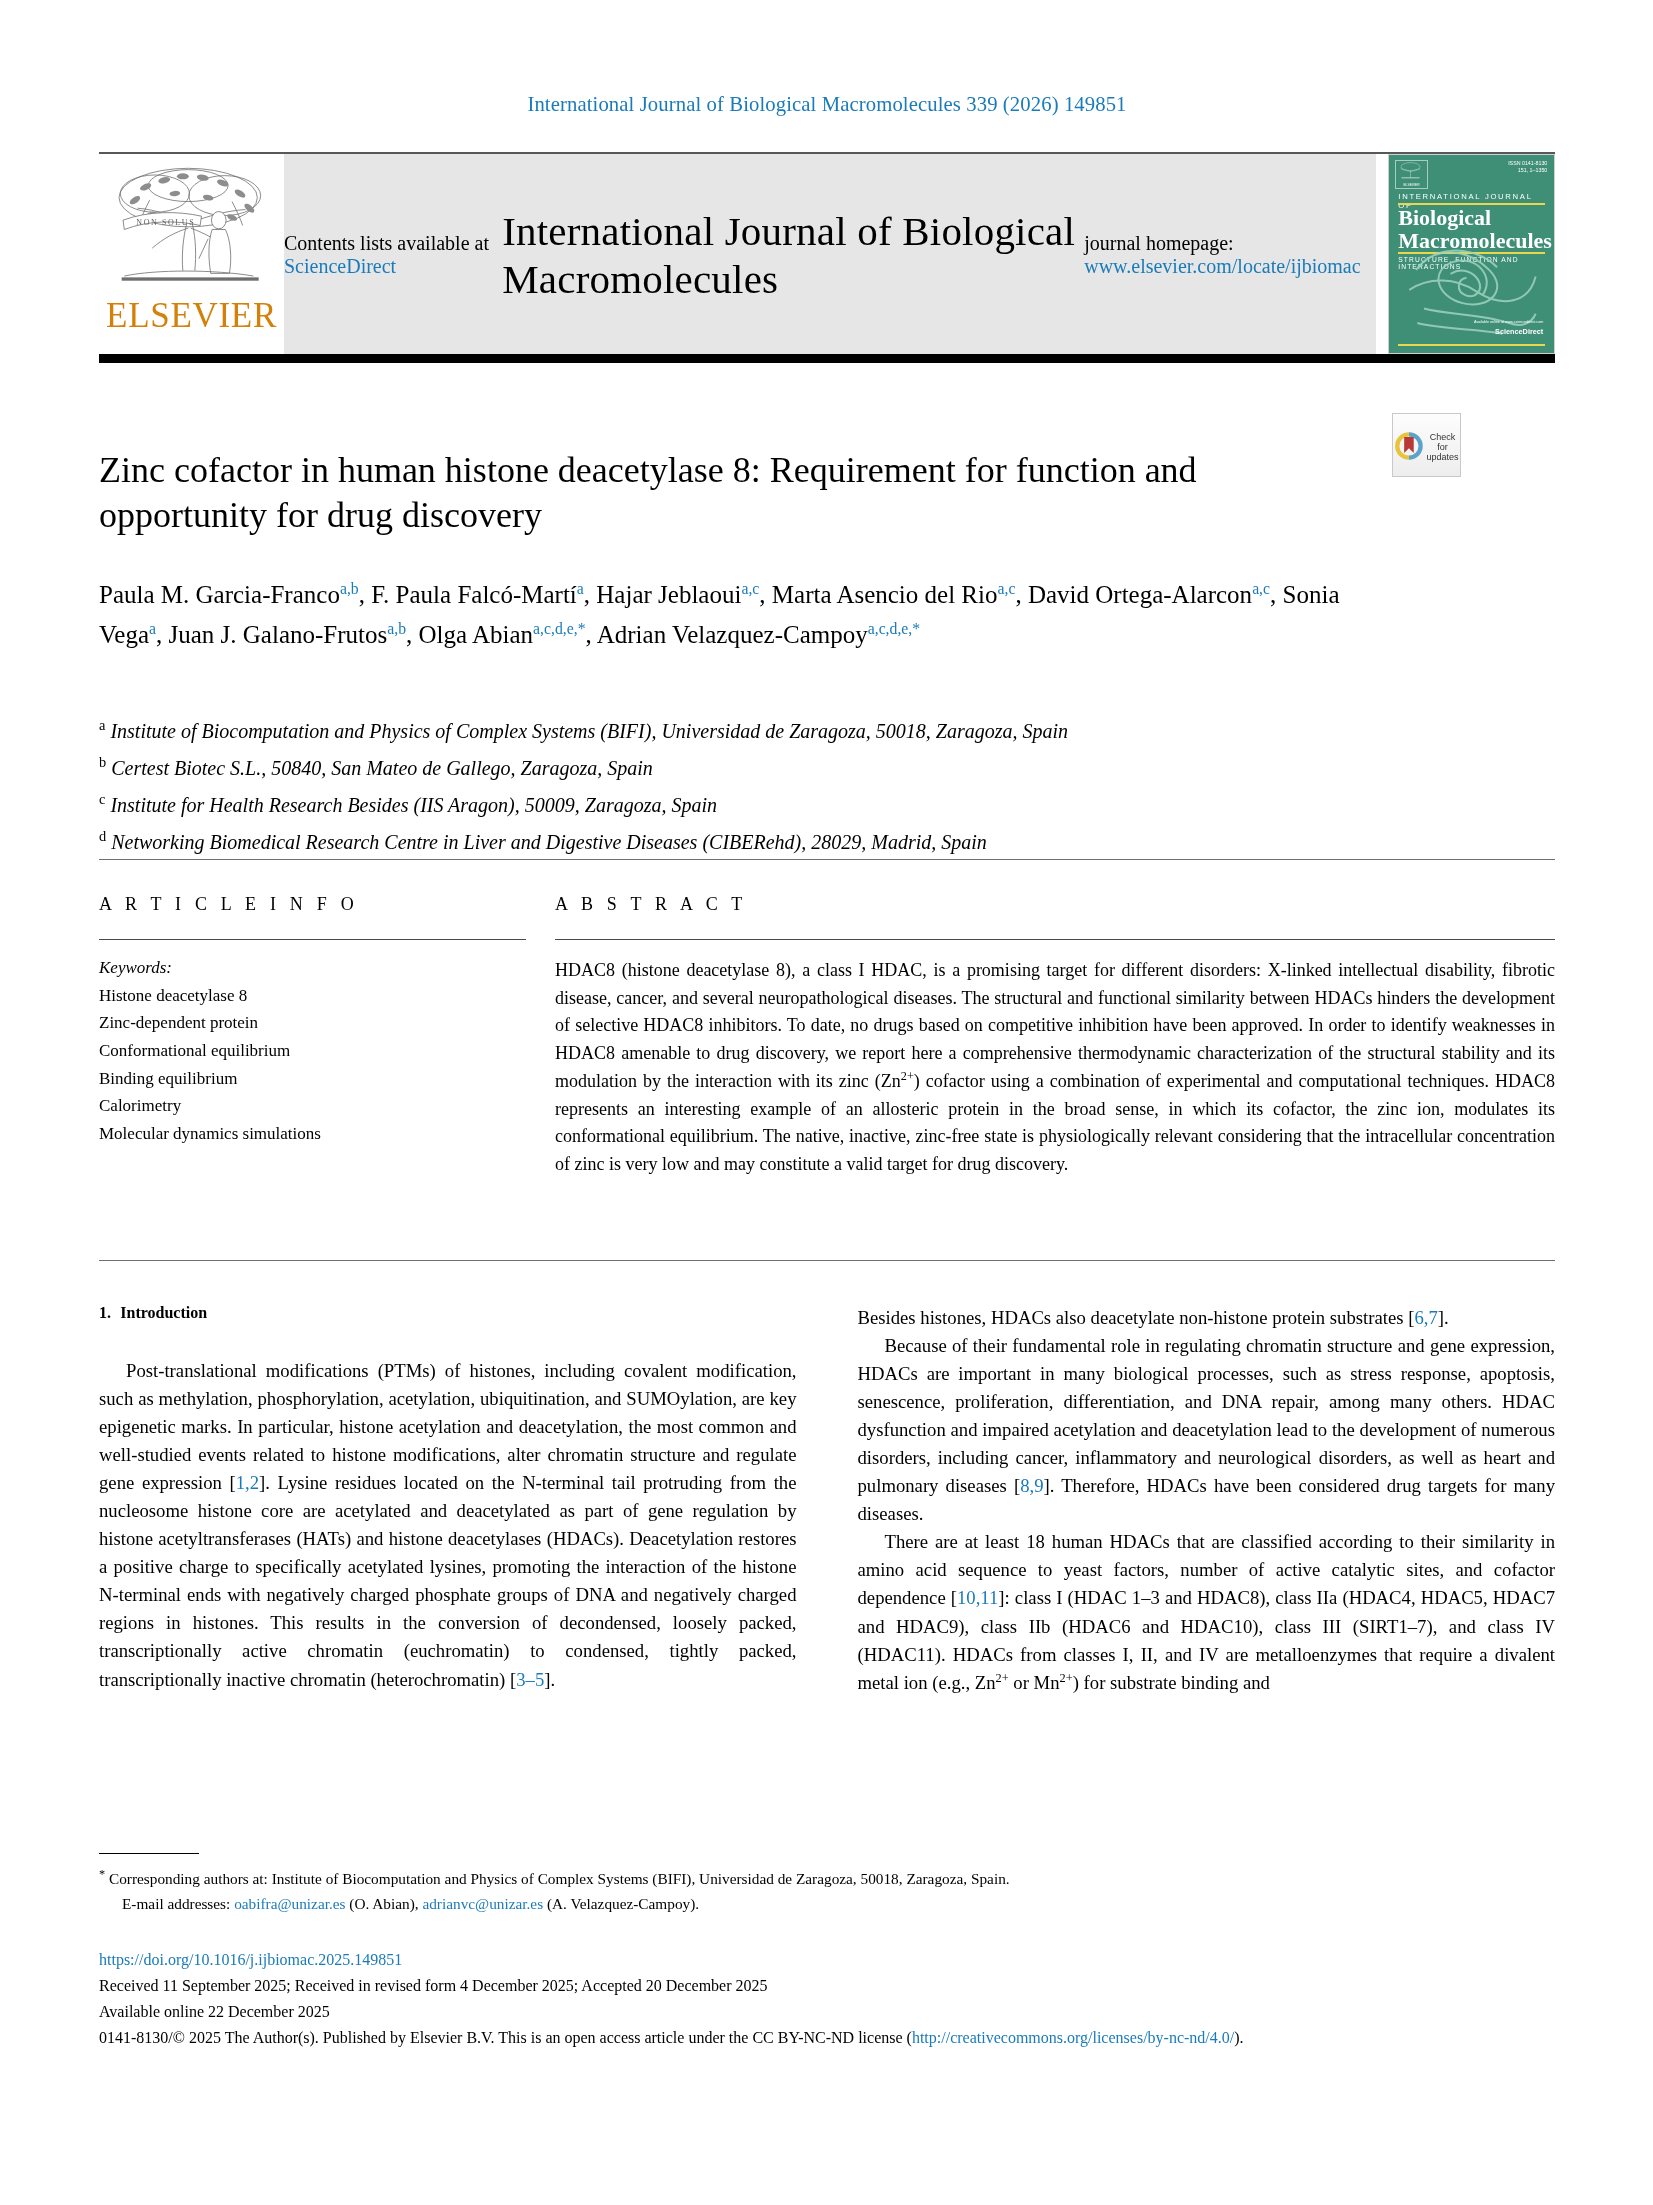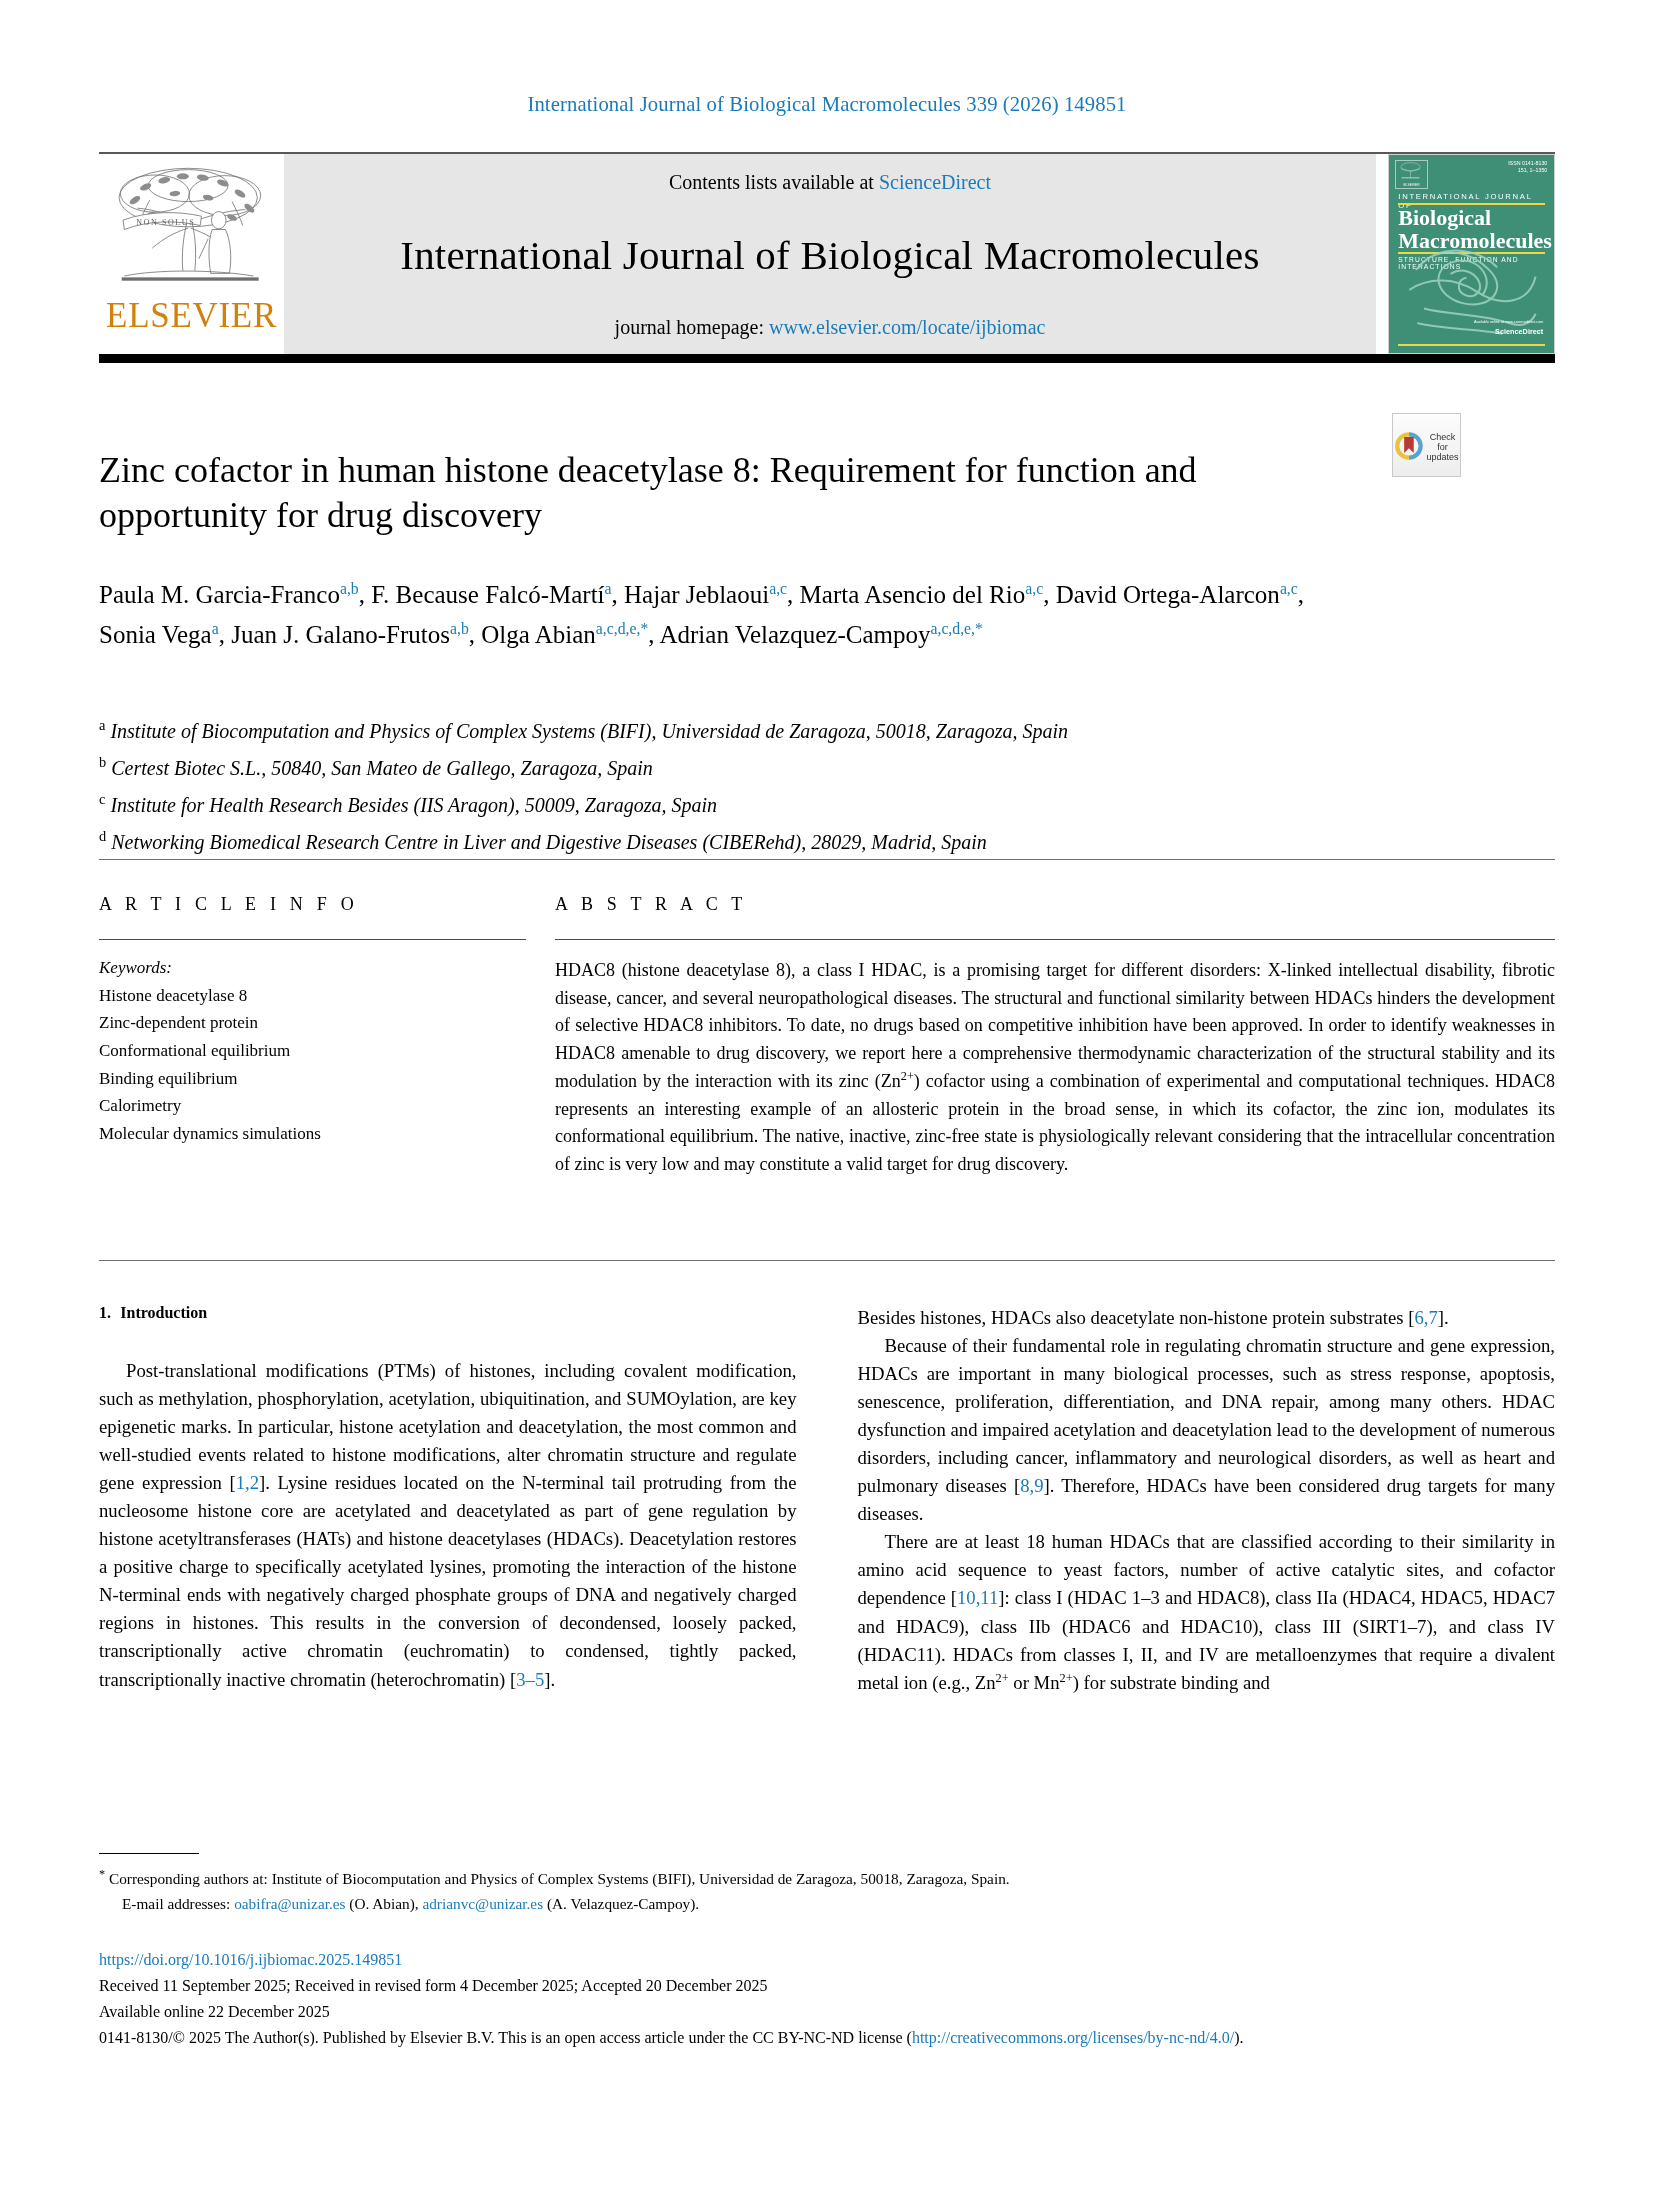--- a/index.html
+++ b/index.html
@@ -22,21 +22,21 @@
   
   .masthead { position:absolute; top:152px; left:99px; width:1456px; }
   .mast-rule-top { height:2px; background:#58585a; width:1456px; }
   .mast-body { position:relative; display:flex; align-items:stretch; height:200px; }
   .mast-logo {
     width:185px; flex:0 0 185px; display:flex; flex-direction:column;
     align-items:center; justify-content:flex-start; padding-top:5.3px; background:#fff;
   }
   .mast-center {
     flex:1 1 auto; background:#e6e6e6; position:relative;
-    display:flex; flex-direction:column; justify-content:space-between;
+    display:flex; flex-direction:row; justify-content:space-between;
     align-items:center; padding:17.3px 0 14.7px 0;
   }
   .mast-cover { width:179px; flex:0 0 179px; display:flex; align-items:flex-start; justify-content:flex-end; background:#fff; }
   .contents-line { font-size:20px; }
   .sciencedirect { color:#1a7bb9; }
   .journal-name { font-size:41px; letter-spacing:0.2px; font-weight:400; }
   .homepage-line { font-size:20px; }
   .homepage-url { color:#1a7bb9; }
   .mast-rule-bot { height:8.7px; background:#000; width:1456px; }
 
@@ -267,21 +267,21 @@
     <div class="crossmark-label">
       <div>Check for</div>
       <div>updates</div>
     </div>
   </div>
 
   <div class="title">Zinc cofactor in human histone deacetylase 8: Requirement for function and opportunity for drug discovery</div>
 
   <div class="authors">
     <span><span>Paula M. Garcia-Franco</span><sup>a,b</sup><span>, </span></span>
-    <span><span>F. Because Falcó-Martí</span><sup>a</sup><span>, </span></span>
+    <span><span>F. Paula Falcó-Martí</span><sup>a</sup><span>, </span></span>
     <span><span>Hajar Jeblaoui</span><sup>a,c</sup><span>, </span></span>
     <span><span>Marta Asencio del Rio</span><sup>a,c</sup><span>, </span></span>
     <span><span>David Ortega-Alarcon</span><sup>a,c</sup><span>, </span></span>
     <span><span>Sonia Vega</span><sup>a</sup><span>, </span></span>
     <span><span>Juan J. Galano-Frutos</span><sup>a,b</sup><span>, </span></span>
     <span><span>Olga Abian</span><sup>a,c,d,e,*</sup><span>, </span></span>
     <span><span>Adrian Velazquez-Campoy</span><sup>a,c,d,e,*</sup></span>
   </div>
 
   <div class="affils">

